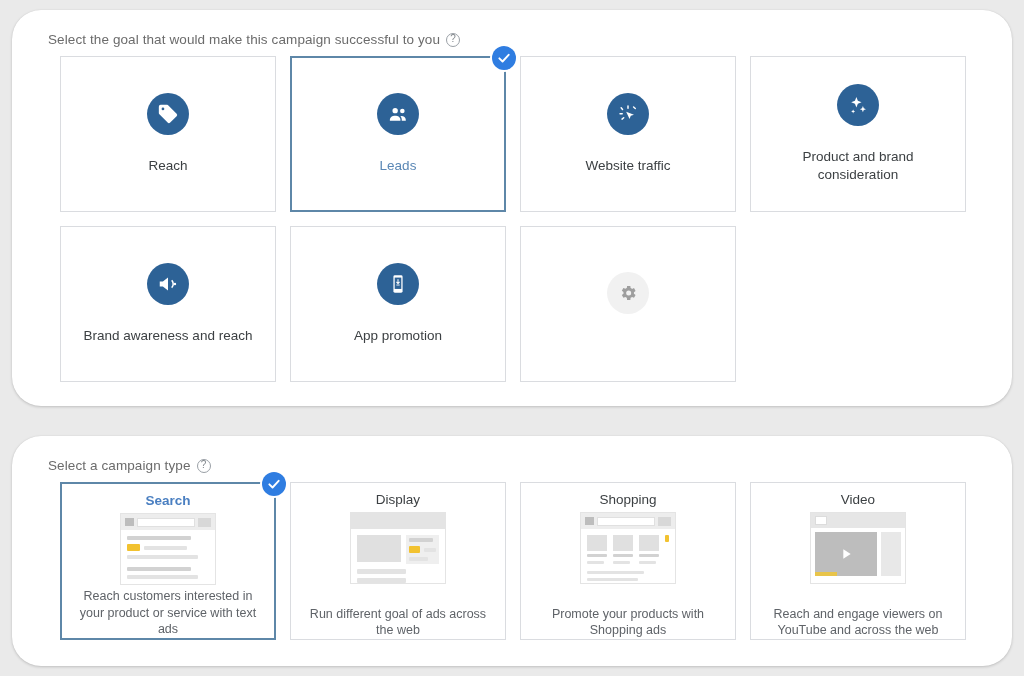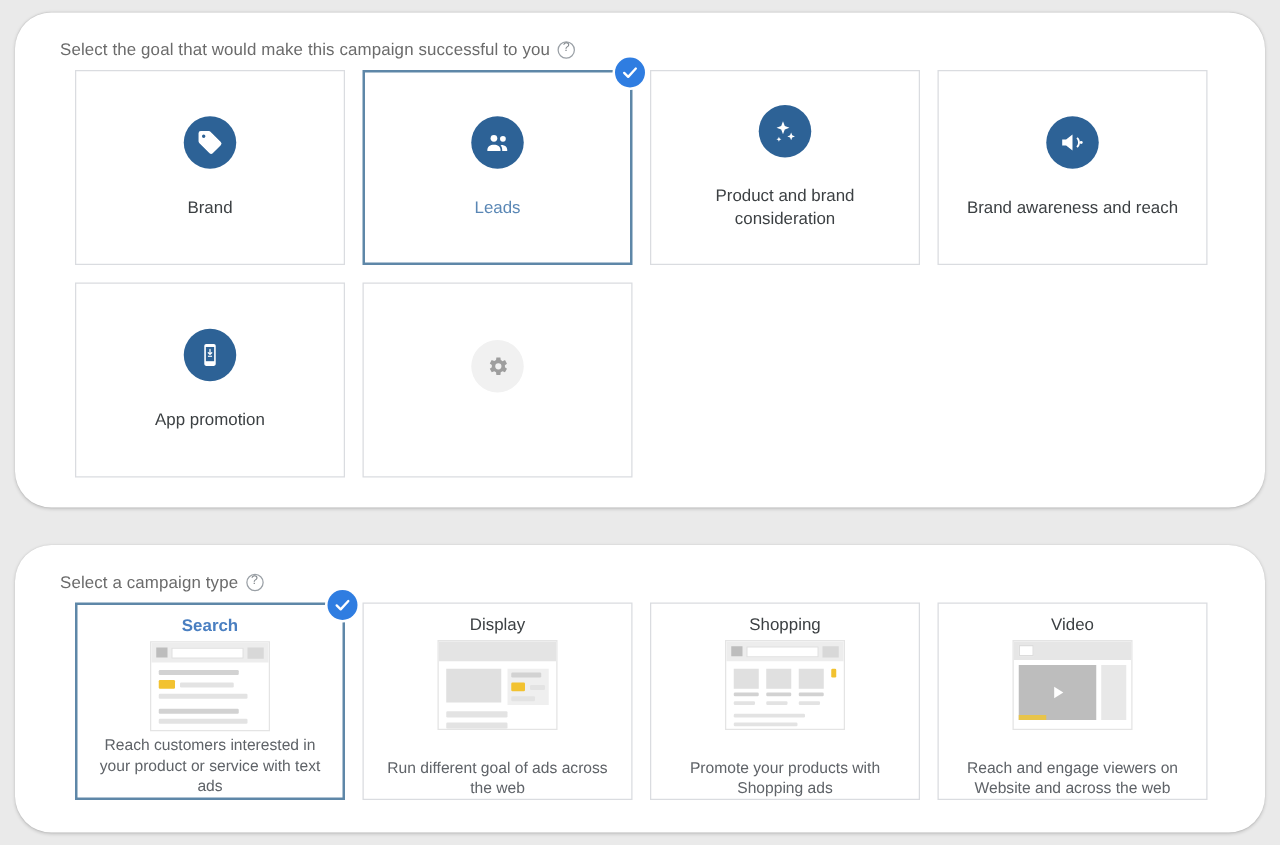--- a/index.html
+++ b/index.html
@@ -151,40 +151,53 @@
       <span class="help-icon">?</span>
     </div>
     <div class="goal-grid">
 
       <div class="goal-card">
         <div class="goal-icon">
           <svg width="22" height="22" viewBox="0 0 24 24" fill="#ffffff">
             <path d="M21.4 11.6 12.4 2.6A2 2 0 0 0 11 2H4a2 2 0 0 0-2 2v7c0 .5.2 1 .6 1.4l9 9a2 2 0 0 0 2.8 0l7-7a2 2 0 0 0 0-2.8zM6.5 8A1.5 1.5 0 1 1 8 6.5 1.5 1.5 0 0 1 6.5 8z"></path>
           </svg>
         </div>
-        <div class="goal-label">Brand</div>
+        <div class="goal-label">Reach</div>
       </div>
 
       <div class="goal-card selected">
         <div class="check-badge">
           <svg width="14" height="14" viewBox="0 0 24 24" fill="none" stroke="#ffffff" stroke-width="3.2" stroke-linecap="round" stroke-linejoin="round">
             <polyline points="4,12.5 9.5,18 20,6.5"></polyline>
           </svg>
         </div>
         <div class="goal-icon">
           <svg width="23" height="23" viewBox="0 0 24 24" fill="#ffffff">
             <circle cx="8.5" cy="8" r="2.8"></circle>
             <circle cx="16" cy="8.4" r="2.4"></circle>
             <path d="M3 17.5c0-2.6 2.5-4.2 5.5-4.2s5.5 1.6 5.5 4.2v1H3z"></path>
             <path d="M15 13.6c2.6.1 4.6 1.6 4.6 3.9v1h-4.2v-1c0-1.5-.5-2.8-1.4-3.7z"></path>
           </svg>
         </div>
         <div class="goal-label">Leads</div>
       </div>
 
+      <div class="goal-card">
+        <div class="goal-icon">
+          <svg width="22" height="22" viewBox="0 0 24 24" fill="#ffffff">
+            <path d="M10 9.5l8.5 3.2-3.5 1.2-1.3 3.6z"></path>
+            <rect x="11.2" y="2.5" width="1.6" height="4" rx=".8"></rect>
+            <rect x="4.5" y="4.2" width="1.6" height="4" rx=".8" transform="rotate(-40 5.3 6.2)"></rect>
+            <rect x="2.5" y="11" width="4" height="1.6" rx=".8"></rect>
+            <rect x="4.4" y="16" width="4" height="1.6" rx=".8" transform="rotate(-40 6.4 16.8)"></rect>
+            <rect x="17" y="4.4" width="4" height="1.6" rx=".8" transform="rotate(40 19 5.2)"></rect>
+          </svg>
+        </div>
+        <div class="goal-label">Website traffic</div>
+      </div>
 
       <div class="goal-card">
         <div class="goal-icon">
           <svg width="23" height="23" viewBox="0 0 24 24" fill="#ffffff">
             <path d="M9.8 3.2l1.5 3.9 3.9 1.5-3.9 1.5-1.5 3.9-1.5-3.9L4.4 8.6l3.9-1.5z"></path>
             <path d="M16.6 12.6l.9 2.3 2.3.9-2.3.9-.9 2.3-.9-2.3-2.3-.9 2.3-.9z"></path>
             <path d="M6.4 16.1l.6 1.5 1.5.6-1.5.6-.6 1.5-.6-1.5-1.5-.6 1.5-.6z"></path>
           </svg>
         </div>
         <div class="goal-label">Product and brand consideration</div>
@@ -325,19 +338,19 @@
           <div class="vid-mid">
             <div class="vid-player">
               <svg width="16" height="16" viewBox="0 0 24 24" fill="#ffffff">
                 <polygon points="8,5 19,12 8,19"></polygon>
               </svg>
               <div class="vid-yellow"></div>
             </div>
             <div class="vid-side"></div>
           </div>
         </div>
-        <div class="type-desc">Reach and engage viewers on Website and across the web</div>
+        <div class="type-desc">Reach and engage viewers on YouTube and across the web</div>
       </div>
 
     </div>
   </div>
 
 </div>
 
 </body></html>

